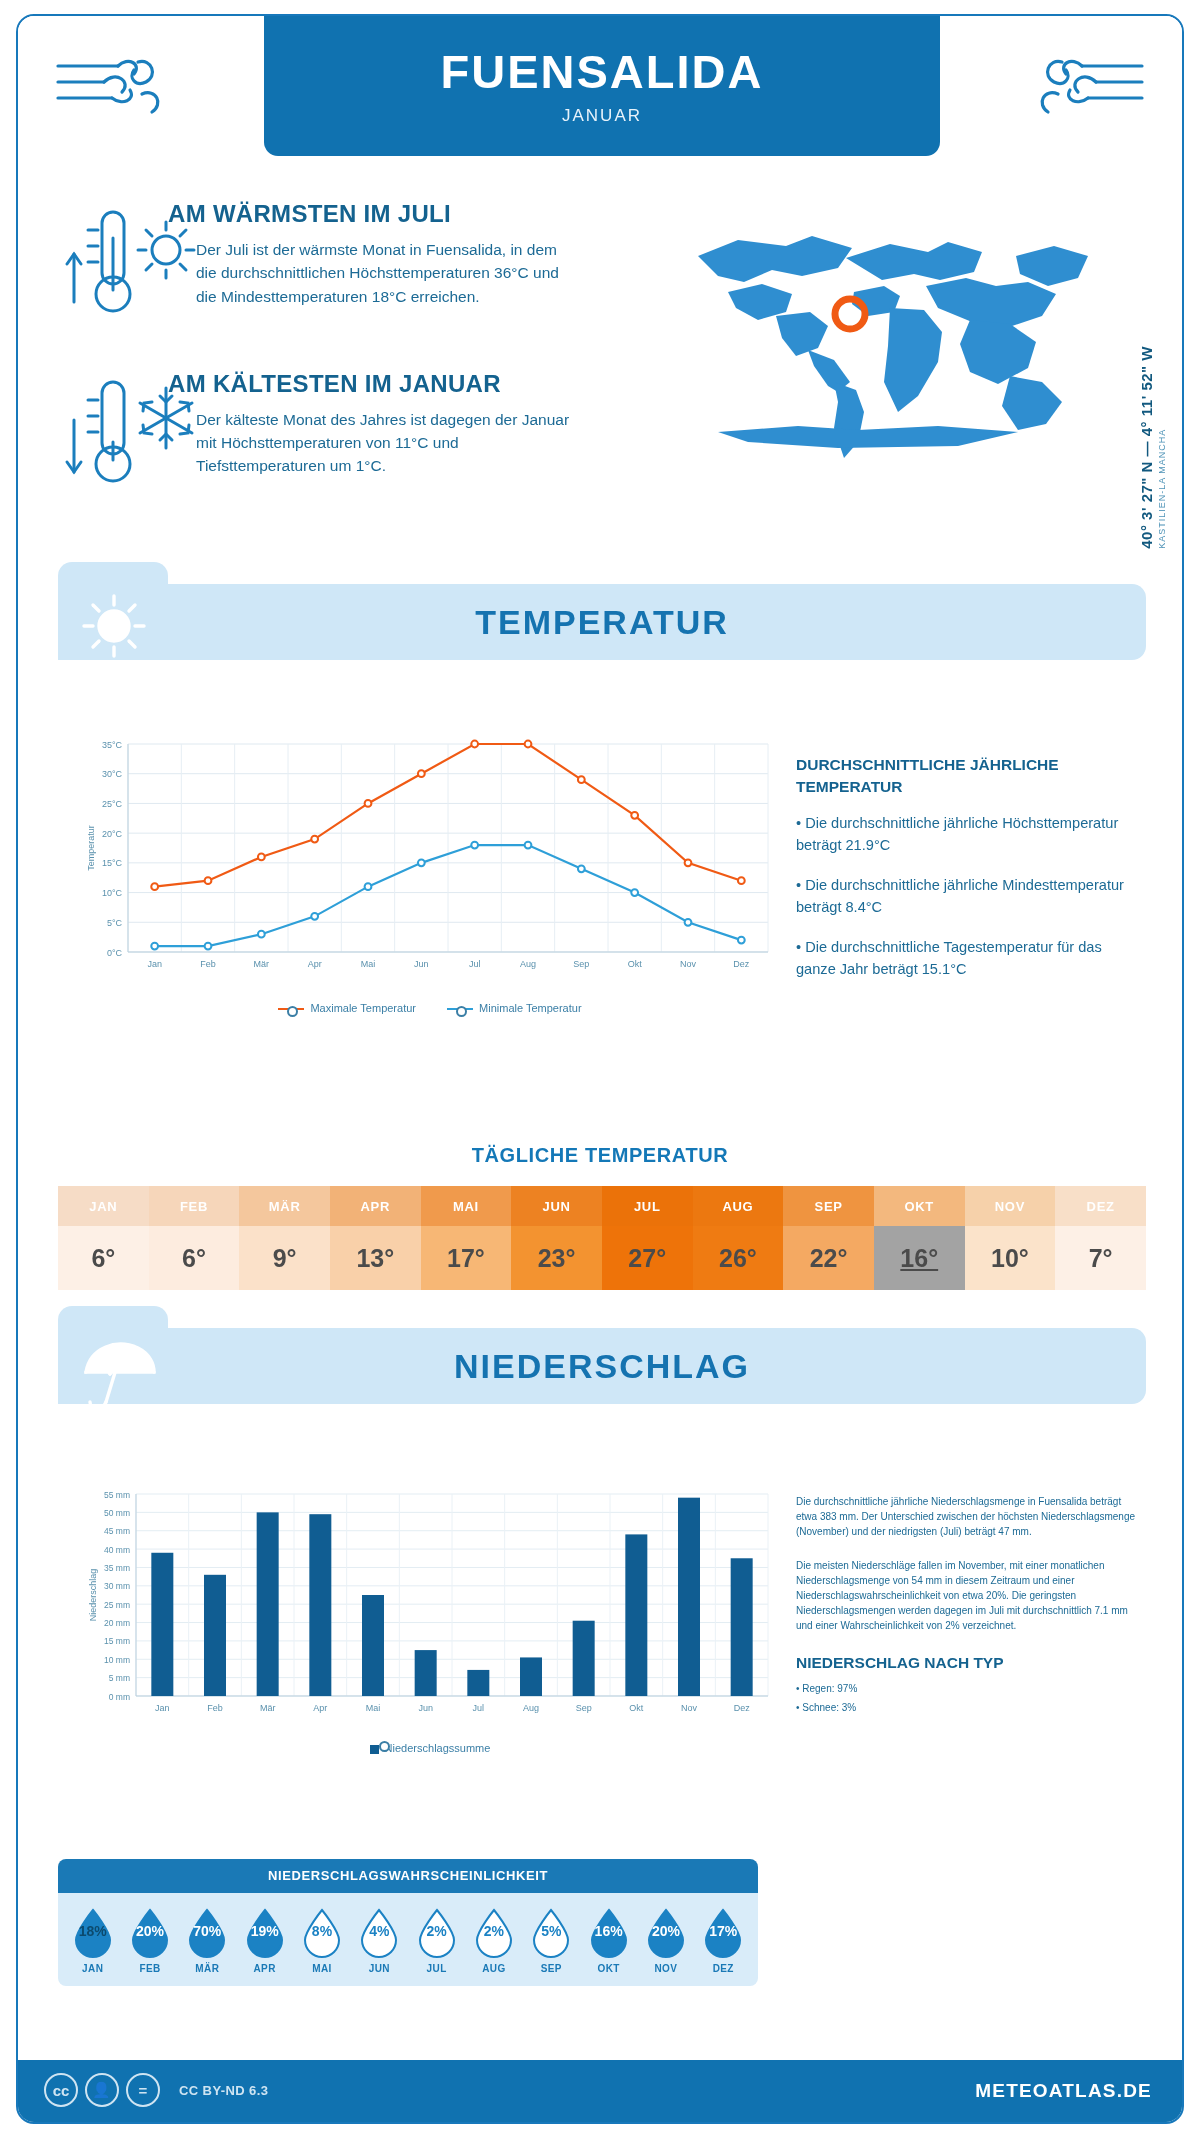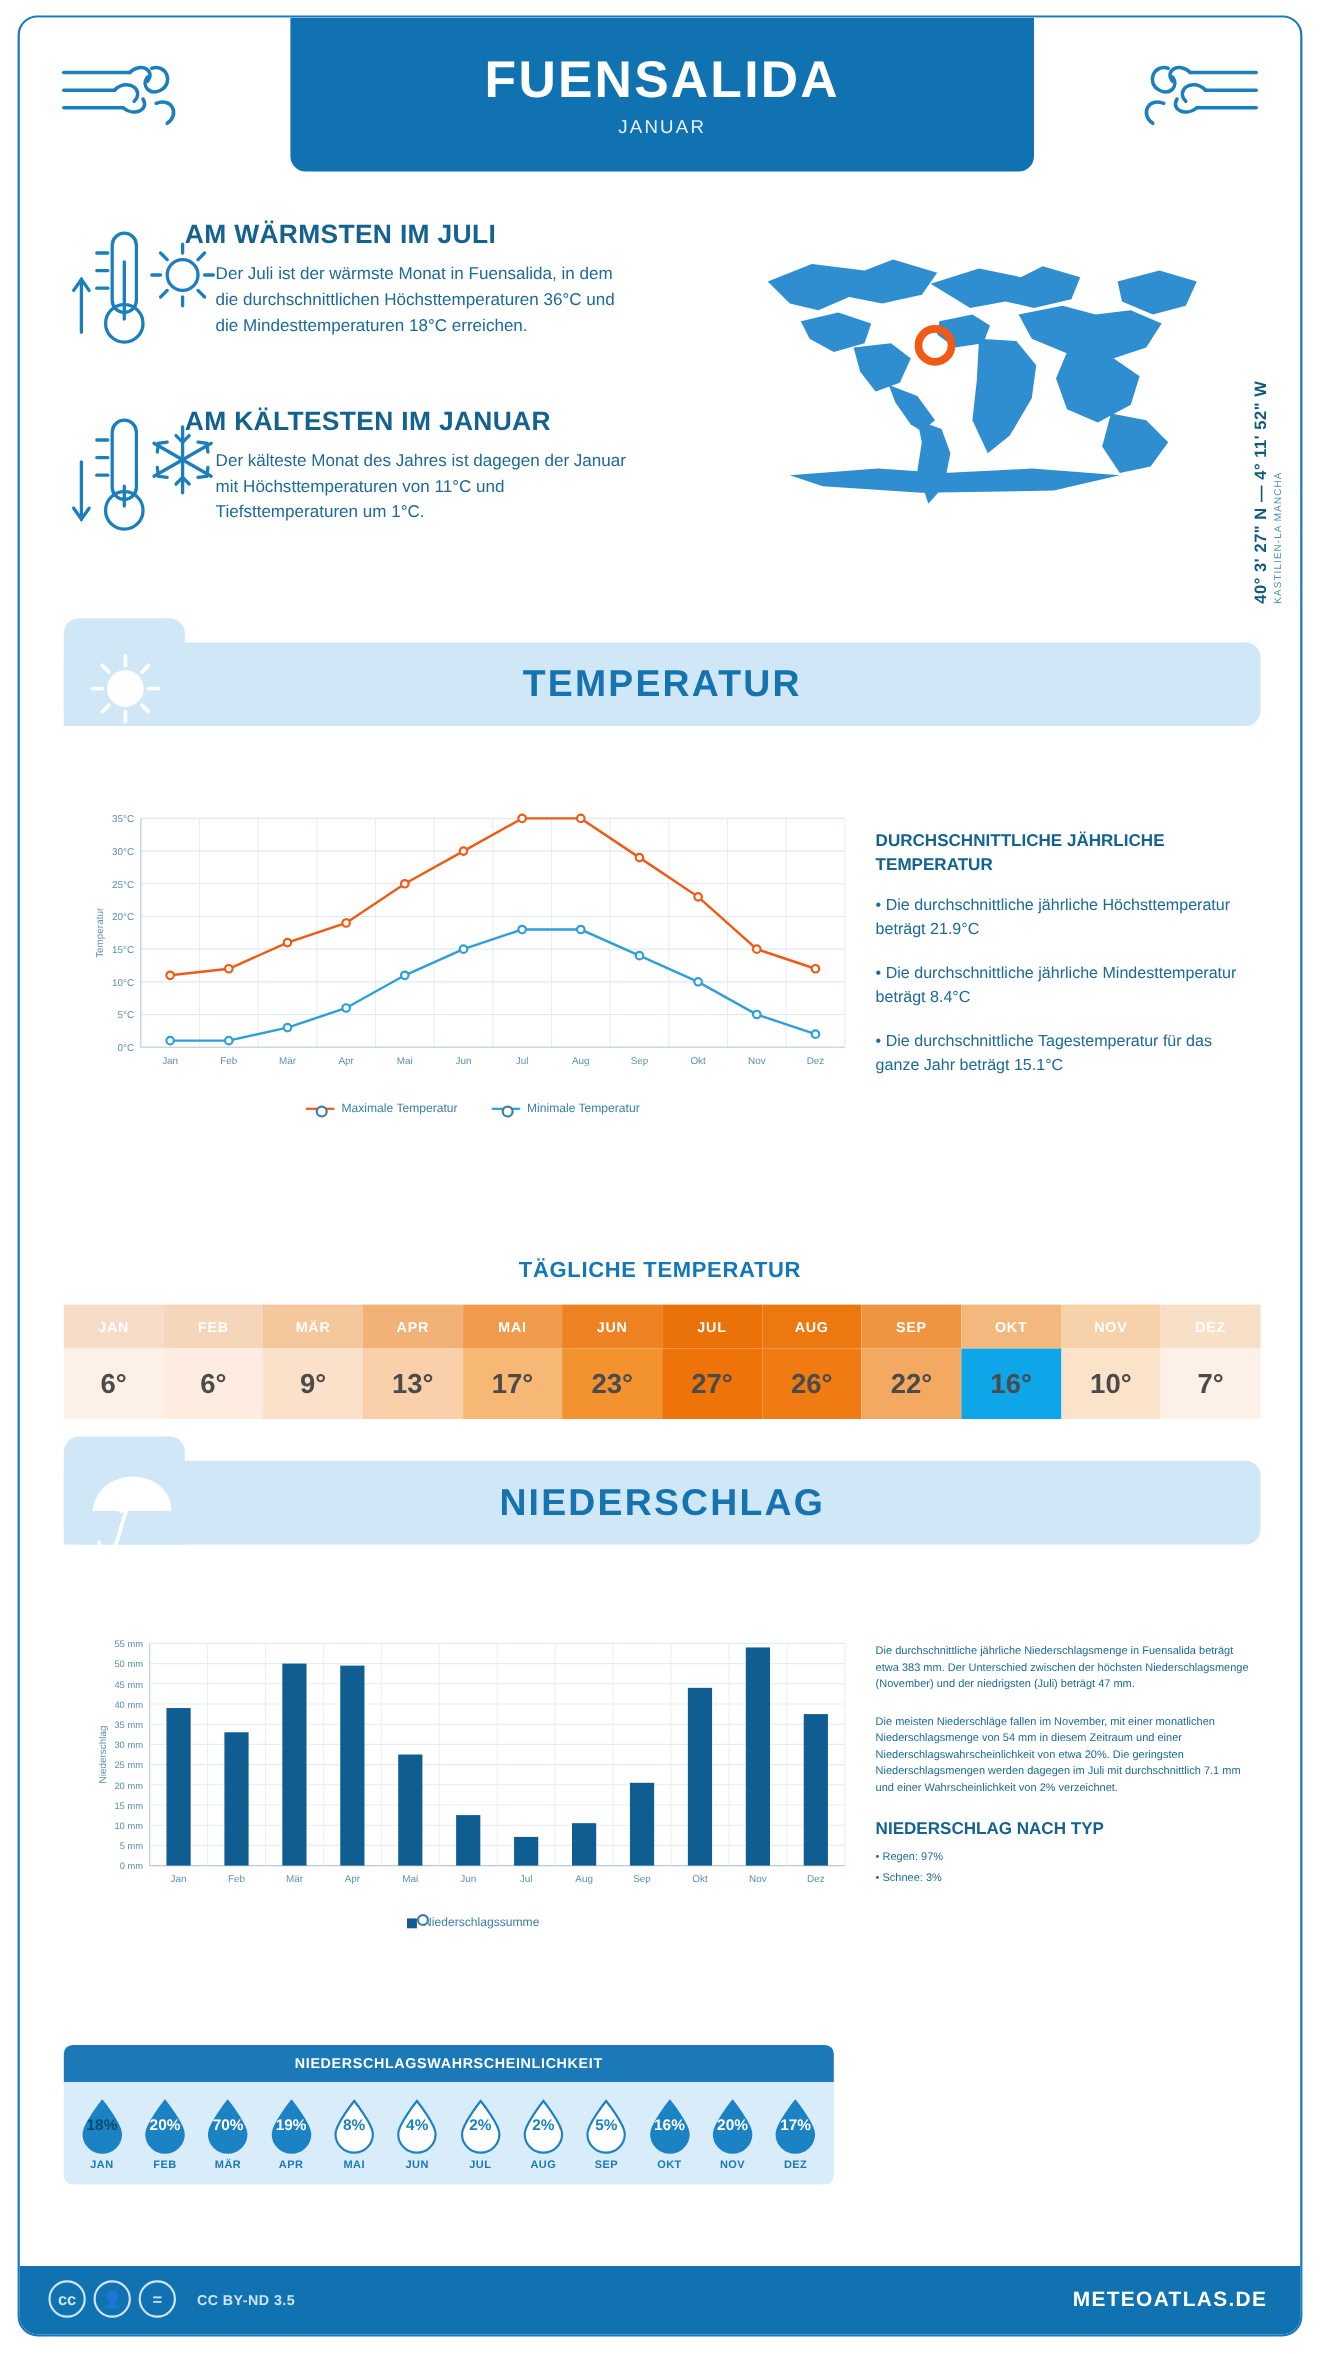--- a/index.html
+++ b/index.html
@@ -427,21 +427,21 @@
             <tr id="daily-body">
               <td style="background: rgb(253, 240, 230);">6°</td>
               <td style="background: rgb(253, 236, 223);">6°</td>
               <td style="background: rgb(251, 225, 201);">9°</td>
               <td style="background: rgb(249, 208, 169);">13°</td>
               <td style="background: rgb(247, 183, 117);">17°</td>
               <td style="background: rgb(243, 147, 48);">23°</td>
               <td style="background: rgb(238, 115, 9);">27°</td>
               <td style="background: rgb(239, 123, 18);">26°</td>
               <td style="background: rgb(244, 169, 98);">22°</td>
-              <td style="background: #0ea5e9;">16°</td>
+              <td style="background: #a3a3a3; text-decoration: underline;">16°</td>
               <td style="background: rgb(251, 227, 202);">10°</td>
               <td style="background: rgb(253, 240, 230);">7°</td>
             </tr>
           </tbody>
     </table>
   </div>
 
   <div class="banner" style="top:1312px;">
     <div class="banner-tab"></div>
     <div class="banner-icon">
@@ -653,19 +653,19 @@
             <div class="mon">DEZ</div>
           </div>
         </div>
   </div>
 
   <div class="footer">
     <div class="cc-wrap">
       <div class="cc-badge">cc</div>
       <div class="cc-badge">👤</div>
       <div class="cc-badge">=</div>
-      <div class="cc-text">CC BY-ND 3.5</div>
+      <div class="cc-text">CC BY-ND 6.3</div>
     </div>
     <div class="brand">METEOATLAS.DE</div>
   </div>
 
 </div>
 </div>
 
 </body></html>

